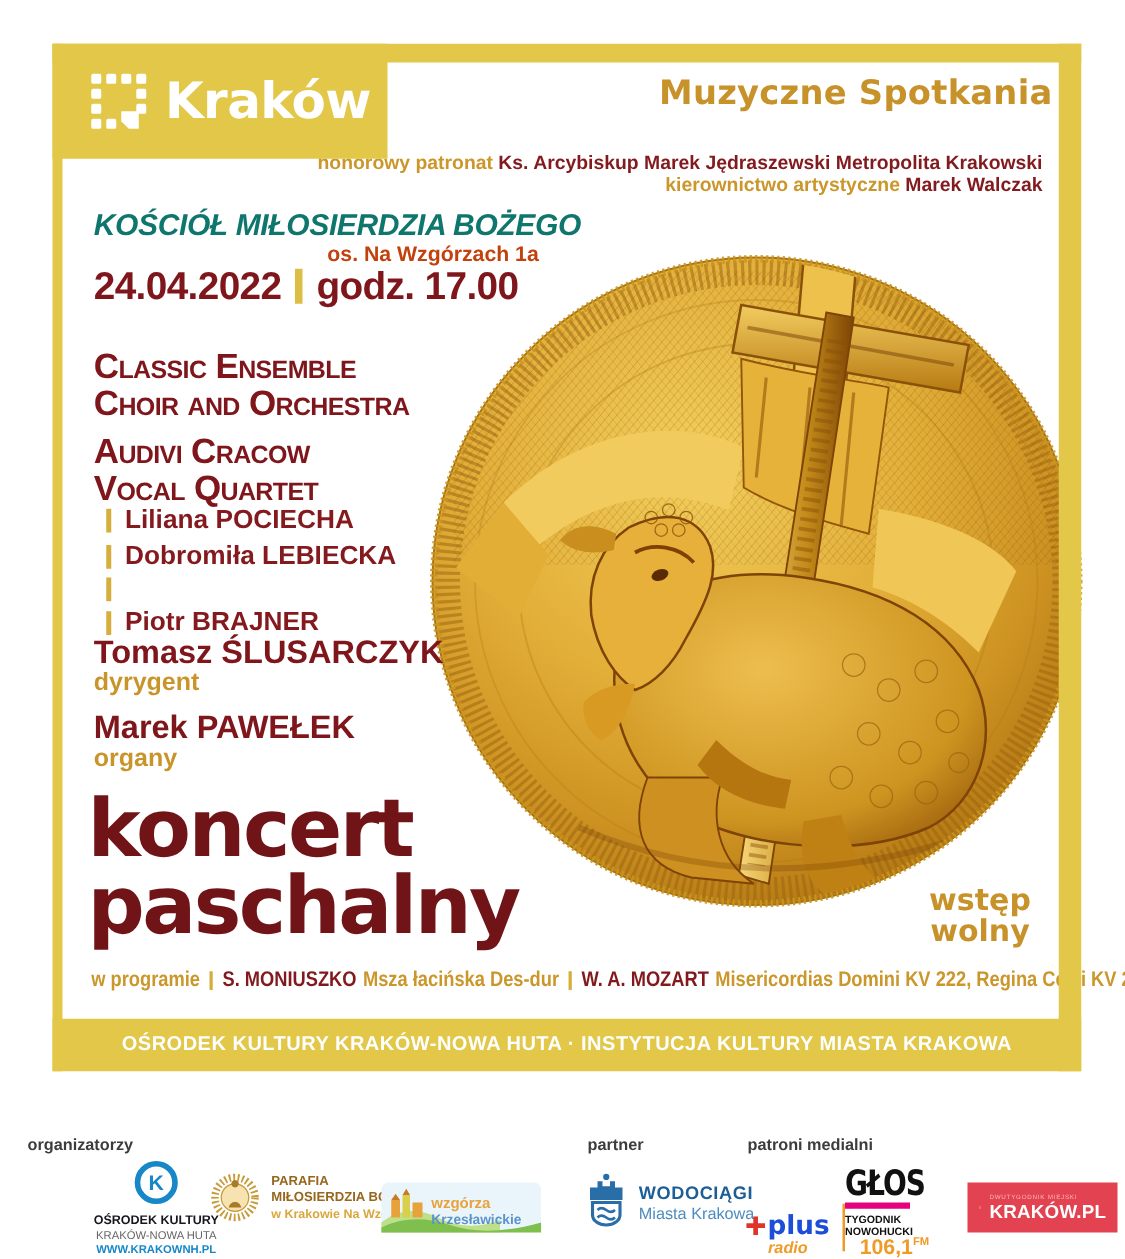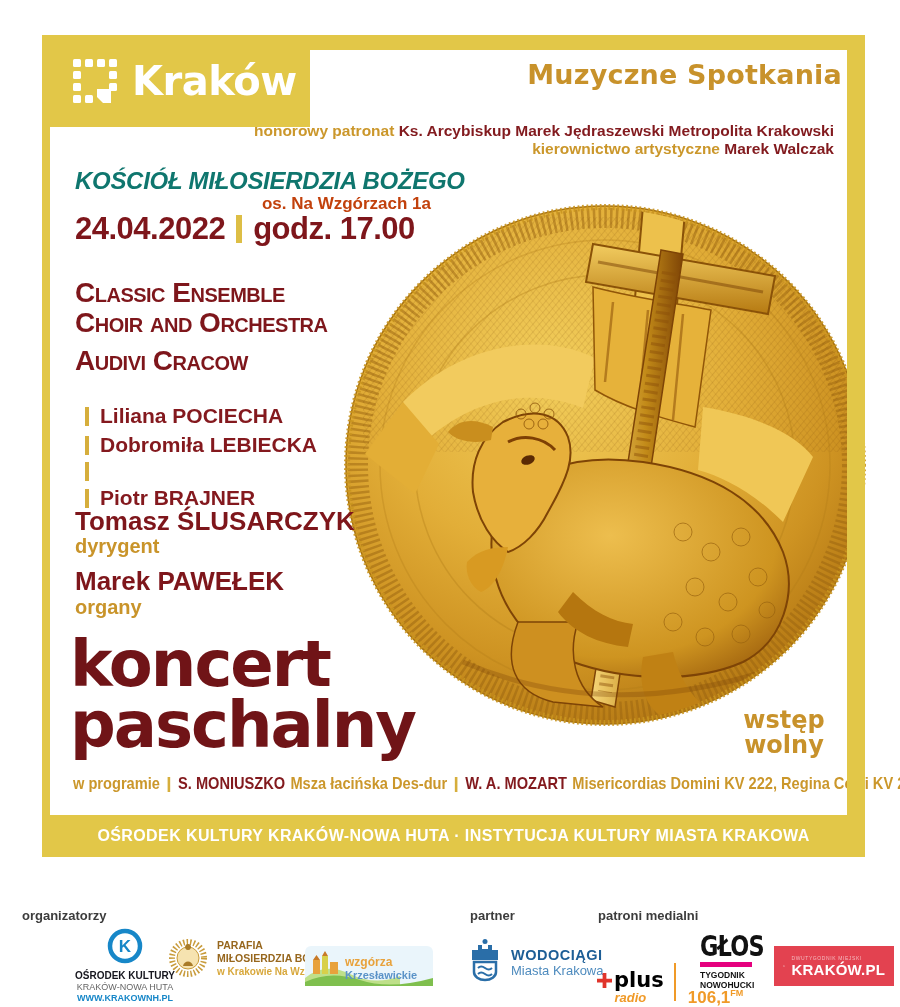--- a/index.html
+++ b/index.html
@@ -60,28 +60,28 @@
   .okn .l3{font-size:9px;font-weight:800;color:#1787C8;margin-top:1px;}
   .parafia{left:168px;top:938px;display:flex;gap:9px;align-items:center;}
   .parafia .l1,.parafia .l2{font-size:10.5px;font-weight:800;color:#97671E;line-height:13px;}
   .parafia .l3{font-size:10px;font-weight:700;color:#D8A83C;line-height:13px;}
   .wzgorza{left:305px;top:944px;}
   .wodociagi{left:468px;top:938px;display:flex;gap:9px;align-items:center;}
   .wodociagi .l1{font-size:14.5px;font-weight:800;color:#1D5E96;letter-spacing:.5px;}
   .wodociagi .l2{font-size:13px;color:#4E8BBE;}
   .plusradio{left:597px;top:944px;display:flex;align-items:center;gap:10px;}
   .plusradio .brandcol{text-align:center;}
-  .plusradio .brand{color:#000000;font-size:21px;font-weight:800;line-height:19px;
+  .plusradio .brand{color:#1d4ed8;font-size:21px;font-weight:800;line-height:19px;
                     display:flex;align-items:center;gap:2px;font-family:"DejaVu Sans",sans-serif;margin-top:11px;}
   .plusradio .sub{color:#F09A28;font-size:13px;font-weight:700;font-style:italic;}
   .plusradio .div{width:2px;height:38px;background:#F09A28;}
   .plusradio .freq{color:#F09A28;font-size:17px;font-weight:800;margin-top:44px;}
   .plusradio .fm{font-size:9px;vertical-align:super;}
   .plusradio .city{color:#F09A28;font-size:11px;font-weight:800;letter-spacing:1.5px;}
-  .glos{left:700px;top:934px;width:90px;}
+  .glos{left:676px;top:934px;width:90px;}
   .glos .word{color:#111;font-size:28px;font-weight:900;letter-spacing:-1px;line-height:26px;
               transform:scaleX(.8);transform-origin:left center;font-family:"DejaVu Sans",sans-serif;}
   .glos .bar{width:52px;height:5px;background:#E5007E;margin:2px 0 3px 0;}
   .glos .t{font-size:8.5px;font-weight:800;color:#111;line-height:10px;}
   .krakowpl{left:774px;top:946px;width:120px;height:40px;background:#E34250;display:flex;
             align-items:center;gap:7px;padding:0 9px;box-sizing:border-box;}
   .krakowpl .small{font-size:5px;color:#F4B9BE;letter-spacing:.6px;}
   .krakowpl .main{font-size:15px;font-weight:800;color:#fff;letter-spacing:.2px;}
 </style>
 </head>
@@ -223,20 +223,21 @@
     <span class="vbar"></span>
     <span class="dt">godz. 17.00</span>
   </div>
 
   <div class="abs group-name ensemble">
     <div>Classic Ensemble</div>
     <div>Choir and Orchestra</div>
   </div>
   <div class="abs group-name quartet">
     <div>Audivi Cracow</div>
+    <div>Vocal Quartet</div>
   </div>
   <div class="abs soloists">
     <div class="soloist">
       <span class="pipe"></span>
       <span class="nm">Liliana POCIECHA</span>
     </div>
     <div class="soloist">
       <span class="pipe"></span>
       <span class="nm">Dobromiła LEBIECKA</span>
     </div>

